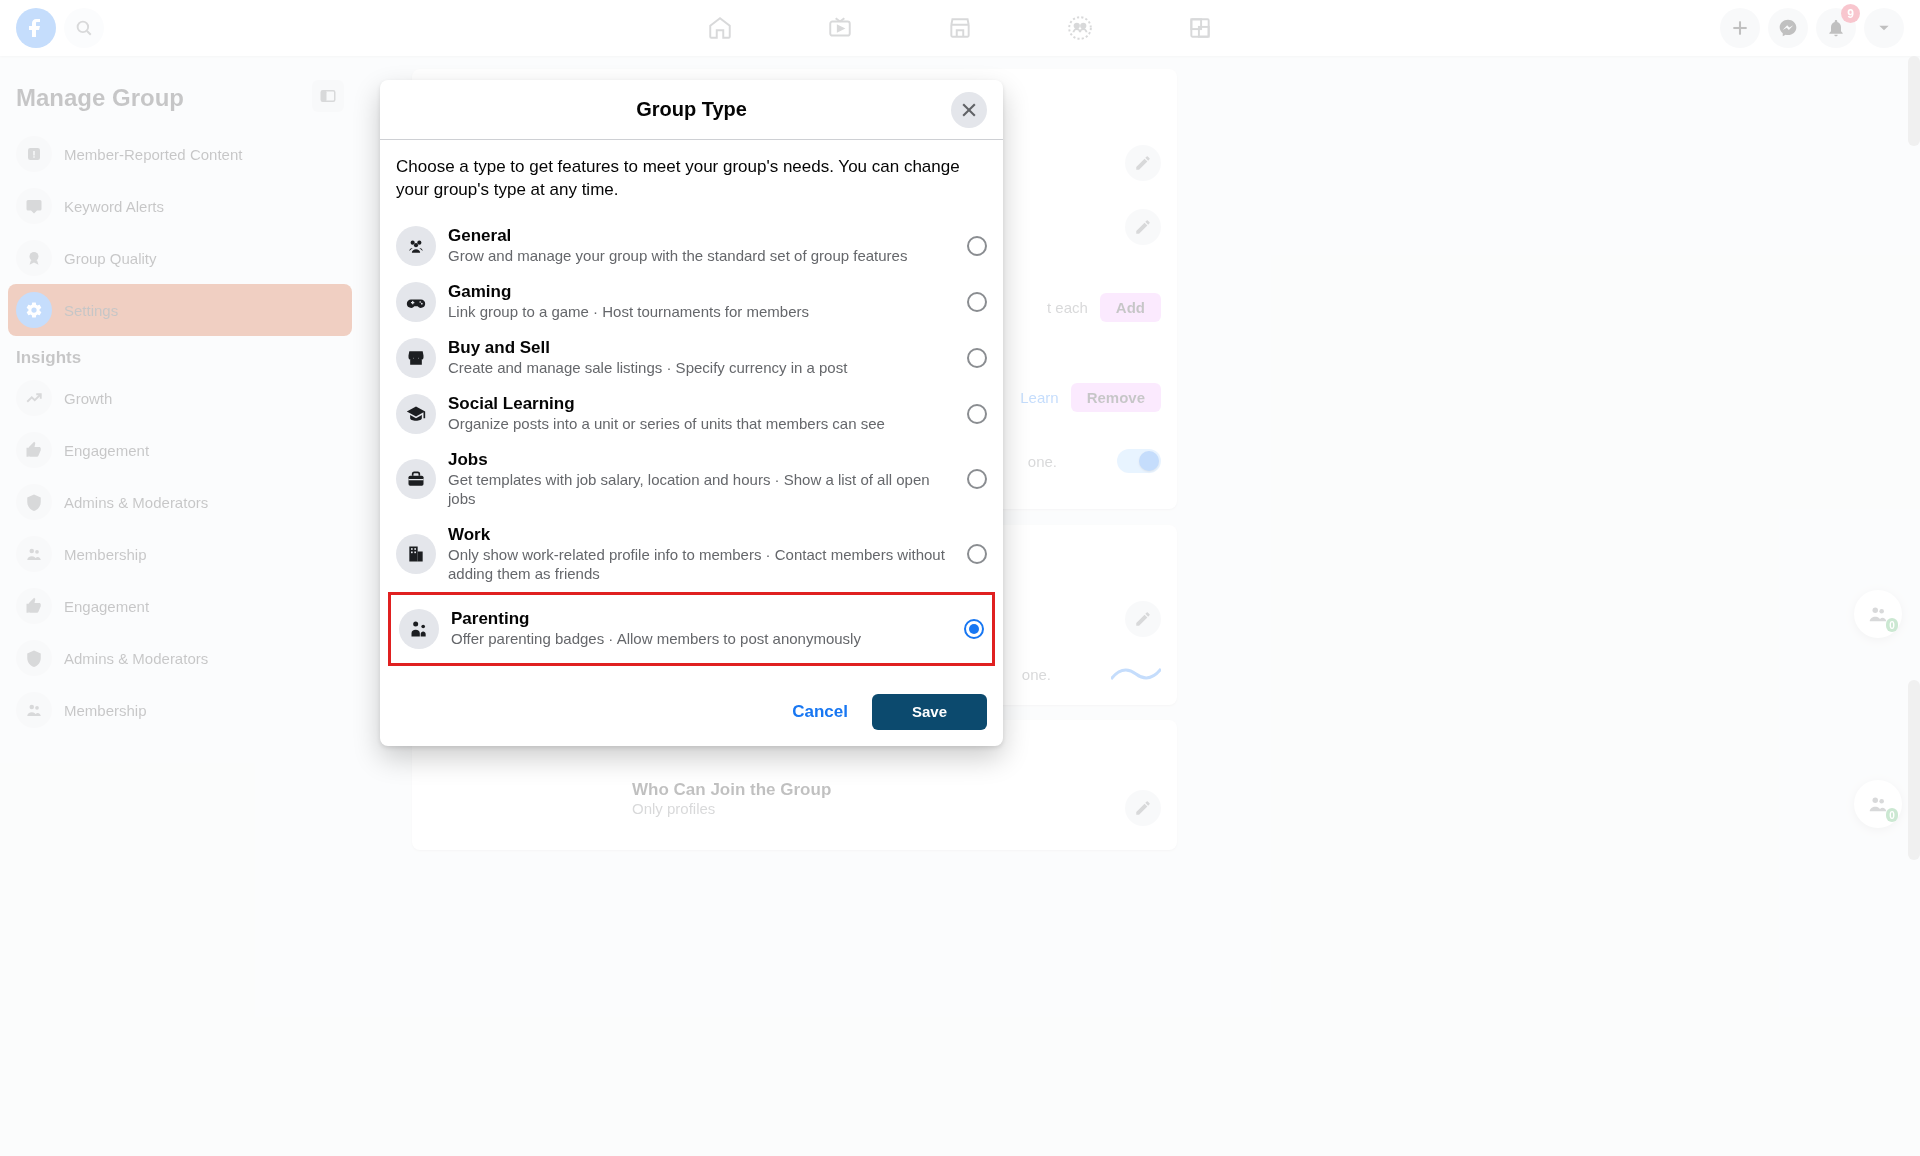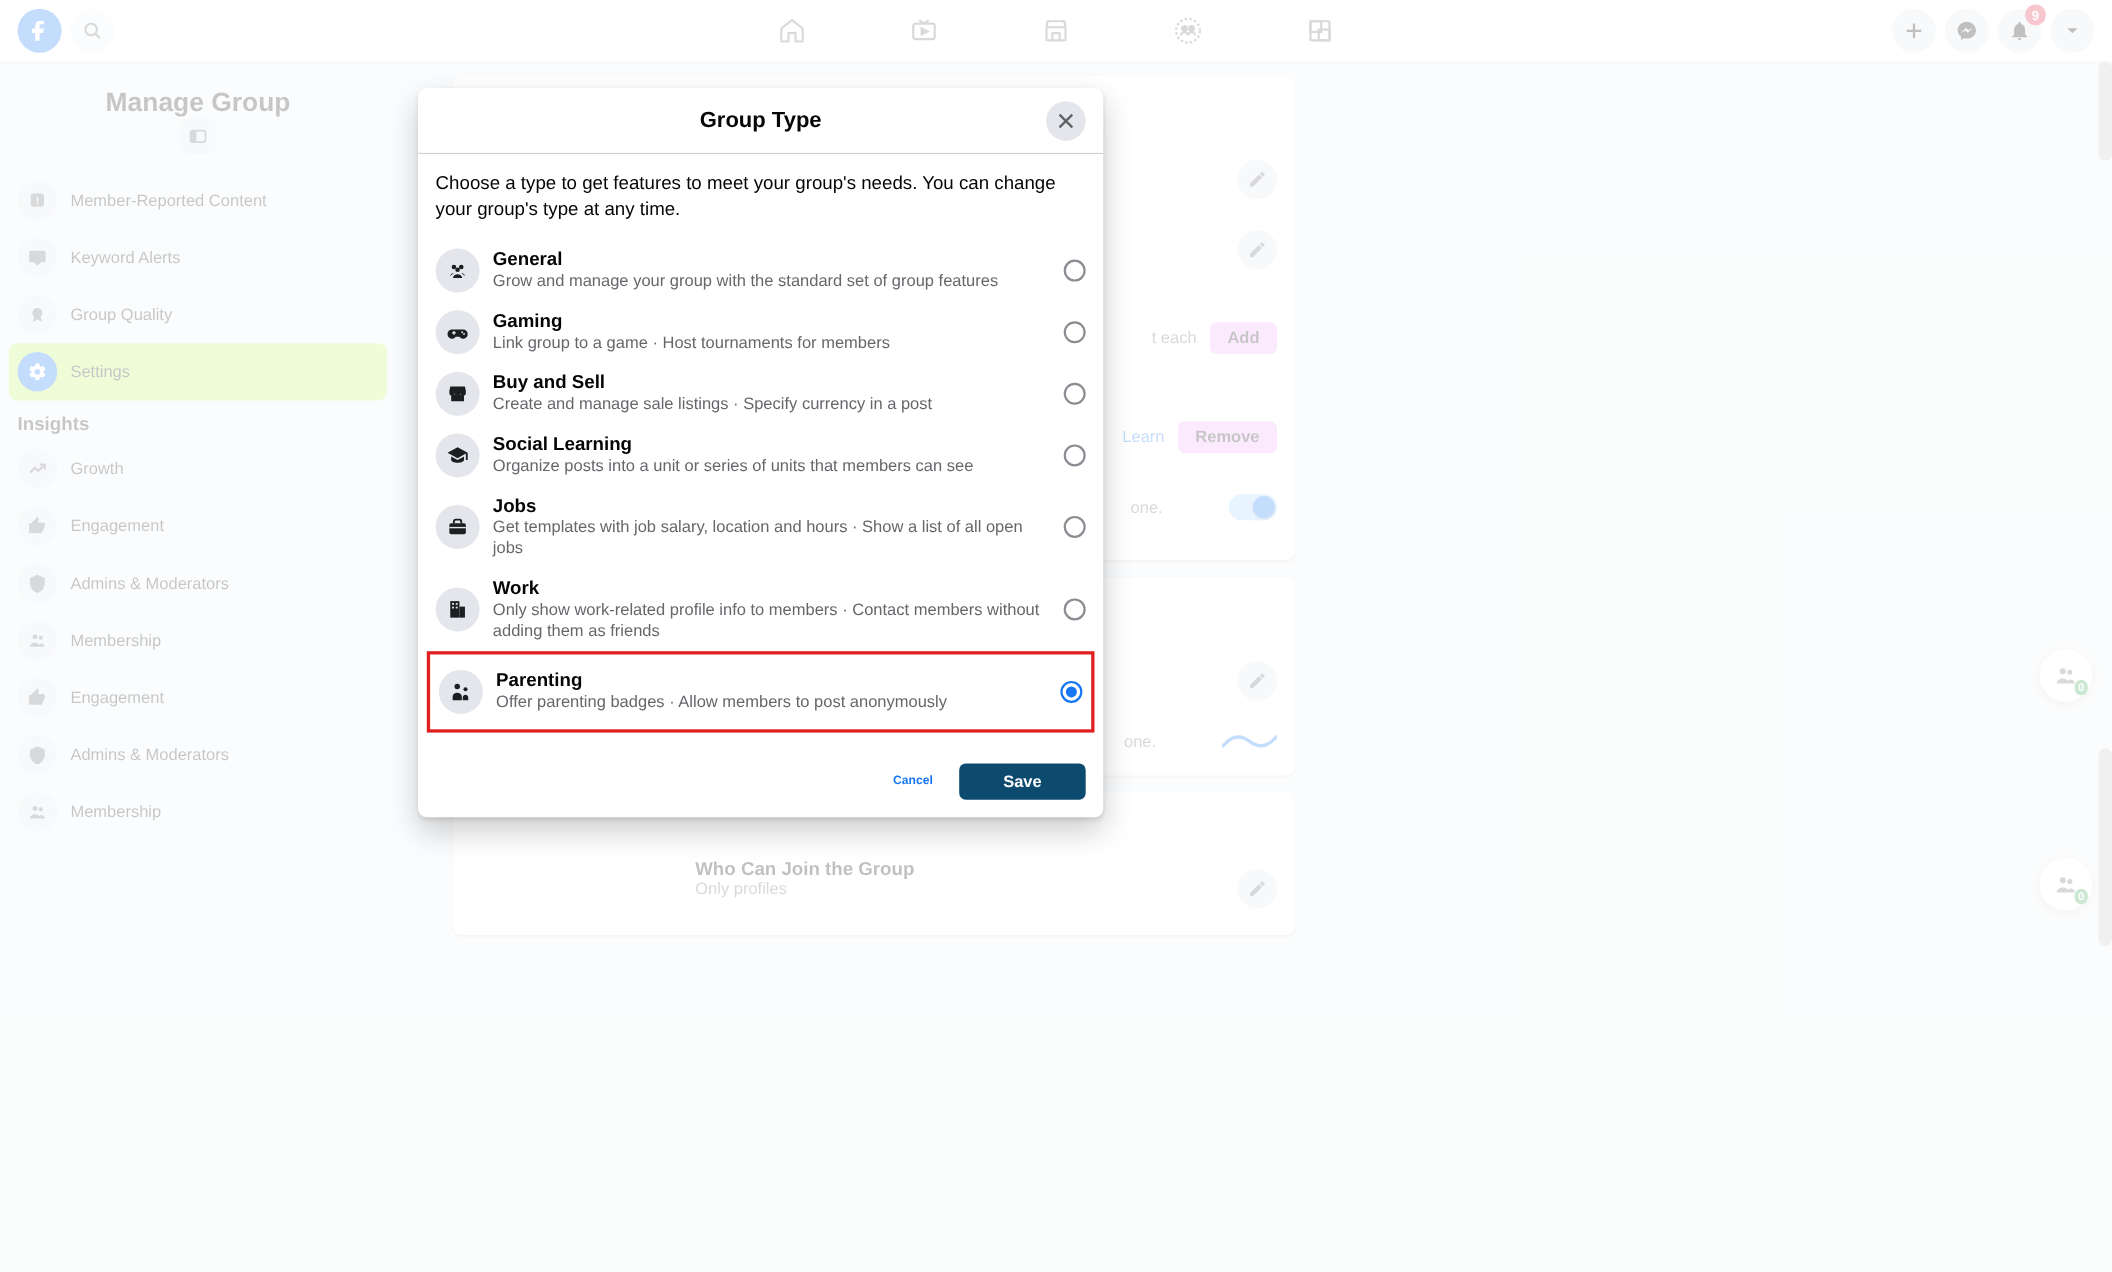--- a/index.html
+++ b/index.html
@@ -10,23 +10,23 @@
 .logo { width: 40px; height: 40px; border-radius: 50%; background: #1877f2; display: flex; align-items: center; justify-content: center; color: #fff; font-weight: bold; font-size: 28px; }
 .search-btn { width: 40px; height: 40px; border-radius: 50%; background: #f0f2f5; margin-left: 8px; display:flex; align-items:center; justify-content:center; color:#65676b; }
 .top-center { position: absolute; left: 50%; transform: translateX(-50%); display: flex; gap: 8px; }
 .top-tab { width: 112px; height: 48px; display:flex; align-items:center; justify-content:center; border-radius: 8px; color: #65676b; }
 .top-right { margin-left: auto; display: flex; gap: 8px; align-items: center;}
 .circle-btn { width: 40px; height: 40px; border-radius: 50%; background: #e4e6eb; display:flex; align-items:center; justify-content:center; color:#050505; position: relative; }
 .badge { position: absolute; top: -4px; right: -4px; background: #e41e3f; color: #fff; border-radius: 10px; font-size: 12px; font-weight: bold; min-width: 19px; height: 19px; display:flex; align-items:center; justify-content:center; padding: 0 4px;}
 
 
 .sidebar { position: absolute; left: 0; top: 56px; width: 360px; padding: 16px 8px; }
-.sidebar h1 { font-size: 24px; font-weight: bold; color: #1c1e21; padding: 8px 8px 16px 8px; display:flex; align-items:center; justify-content: space-between; flex-direction: column;}
+.sidebar h1 { font-size: 24px; font-weight: bold; color: #1c1e21; padding: 8px 8px 16px 8px; display:flex; align-items:flex-end; justify-content: space-between;}
 .side-item { display: flex; align-items: center; height: 52px; padding: 0 8px; border-radius: 8px; gap: 12px; color: #1c1e21; }
-.side-item.active { background: #bef264; }
+.side-item.active { background: #c2410c; }
 .side-icon { width: 36px; height: 36px; border-radius: 50%; background: #e4e6eb; display:flex; align-items:center; justify-content:center; color:#65676b; font-size: 18px; flex-shrink: 0;}
 .side-item.active .side-icon { background: #1877f2; color: #fff; }
 .side-label { font-size: 15px; font-weight: 500; }
 .section-head { font-size: 17px; font-weight: 600; color: #1c1e21; padding: 12px 8px 4px 8px; }
 
 
 .bg-card { position: absolute; background: #fff; border-radius: 8px; box-shadow: 0 1px 2px rgba(0,0,0,0.1); }
 
 
 .overlay { position: absolute; inset: 0; background: rgba(255,255,255,0.75); }
@@ -39,21 +39,21 @@
 .type-item { display: flex; align-items: center; gap: 12px; padding: 8px 0; cursor: pointer; position: relative; justify-content: center; }
 .type-icon { width: 40px; height: 40px; border-radius: 50%; background: #e4e6eb; display:flex; align-items:center; justify-content:center; color:#1c1e21; flex-shrink: 0; }
 .type-text { flex: 1; }
 .type-title { font-size: 17px; font-weight: 600; color: #050505; }
 .type-sub { font-size: 15px; color: #65676b; line-height: 1.3; }
 .radio { width: 20px; height: 20px; border-radius: 50%; border: 2px solid #8a8d91; flex-shrink: 0; display:flex; align-items:center; justify-content:center; }
 .radio.selected { border-color: #1877f2; }
 .radio.selected::after { content:''; width: 10px; height: 10px; border-radius: 50%; background: #1877f2; }
 .highlight-box { border: 3px solid #e02020; padding: 6px 8px; margin: 0 -8px; }
 .modal-footer { padding: 12px 16px 16px 16px; display:flex; justify-content: flex-end; gap: 8px; }
-.btn-cancel { background: transparent; color: #1877f2; font-weight: 600; font-size: 11px; padding: 8px 16px; border: none; border-radius: 6px; cursor: pointer; }
+.btn-cancel { background: transparent; color: #1877f2; font-weight: 600; font-size: 17px; padding: 8px 16px; border: none; border-radius: 6px; cursor: pointer; }
 .btn-save { background: #0c4a6e; color: #fff; font-weight: 600; font-size: 15px; padding: 8px 40px; border: none; border-radius: 6px; cursor: pointer; }
 
 
 .bg-pencil { width: 36px; height: 36px; border-radius: 50%; background: #e4e6eb; display:flex;align-items:center;justify-content:center;color:#65676b;}
 .bg-btn { padding: 6px 16px; background:#f0abfc; border-radius: 6px; color:#1c1e21; font-weight:600; font-size:15px; }
 .bg-text { color: #65676b; font-size: 15px; }
 .bg-toggle { width: 44px; height: 24px; background: #bcc0c4; border-radius: 12px; position:relative; }
 .bg-toggle.on { background:#a5d1ff; }
 .bg-toggle::after { content:''; position:absolute; width:20px; height:20px; background:#fff; border-radius:50%; top:2px; right:2px; box-shadow:0 1px 2px rgba(0,0,0,0.3);}
 .bg-toggle.on::after { background:#1877f2; }

